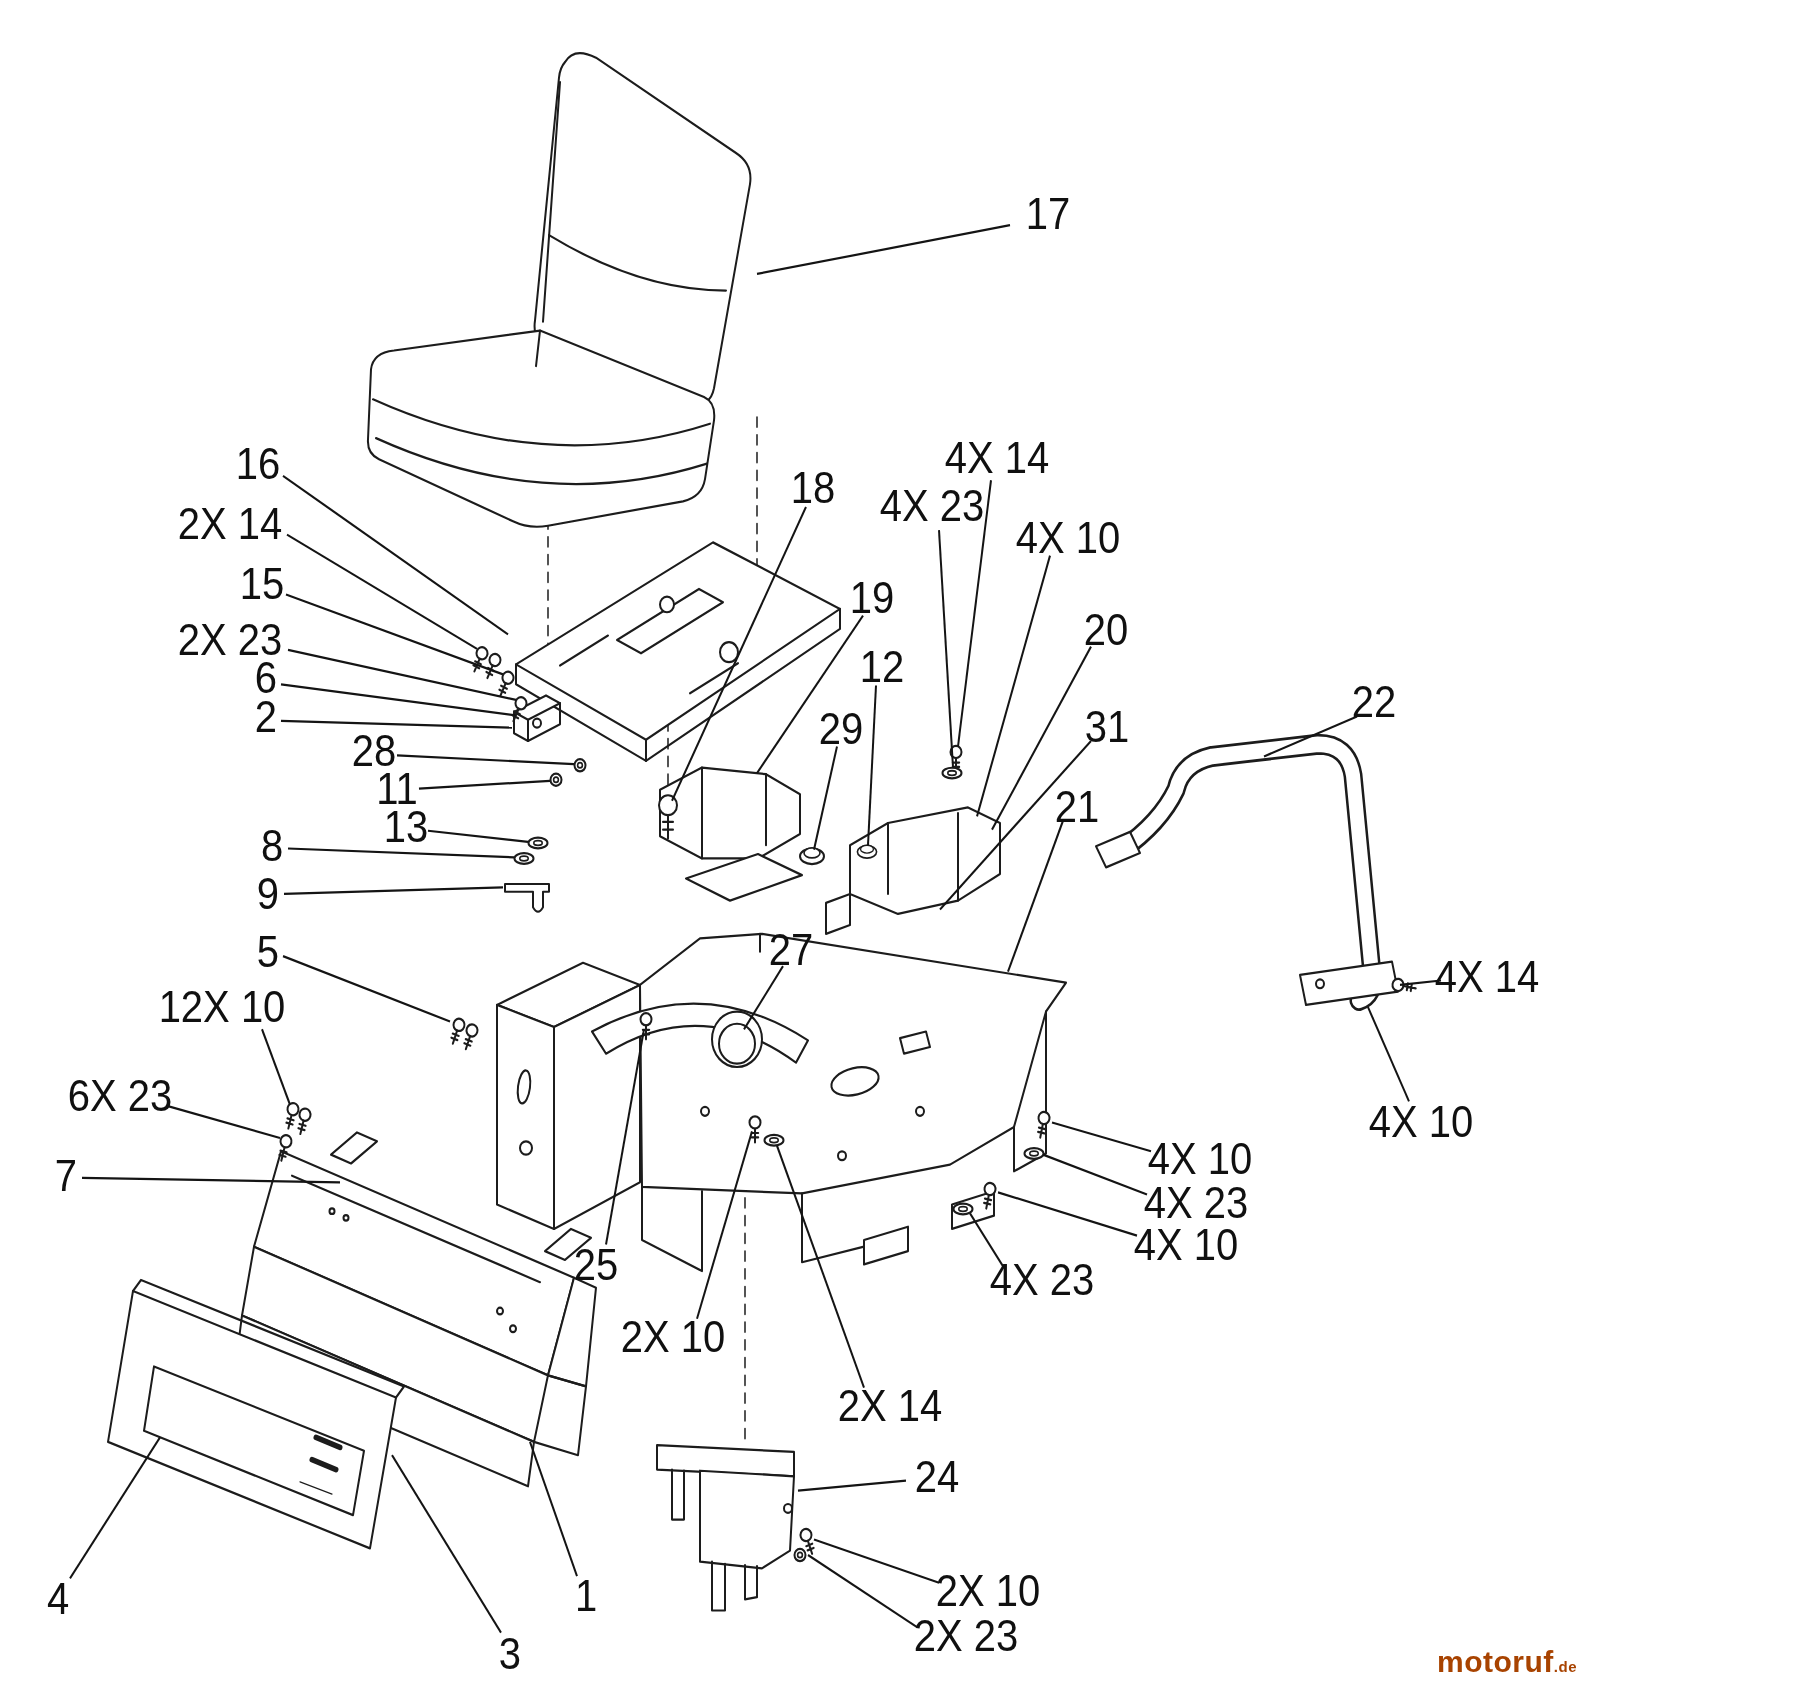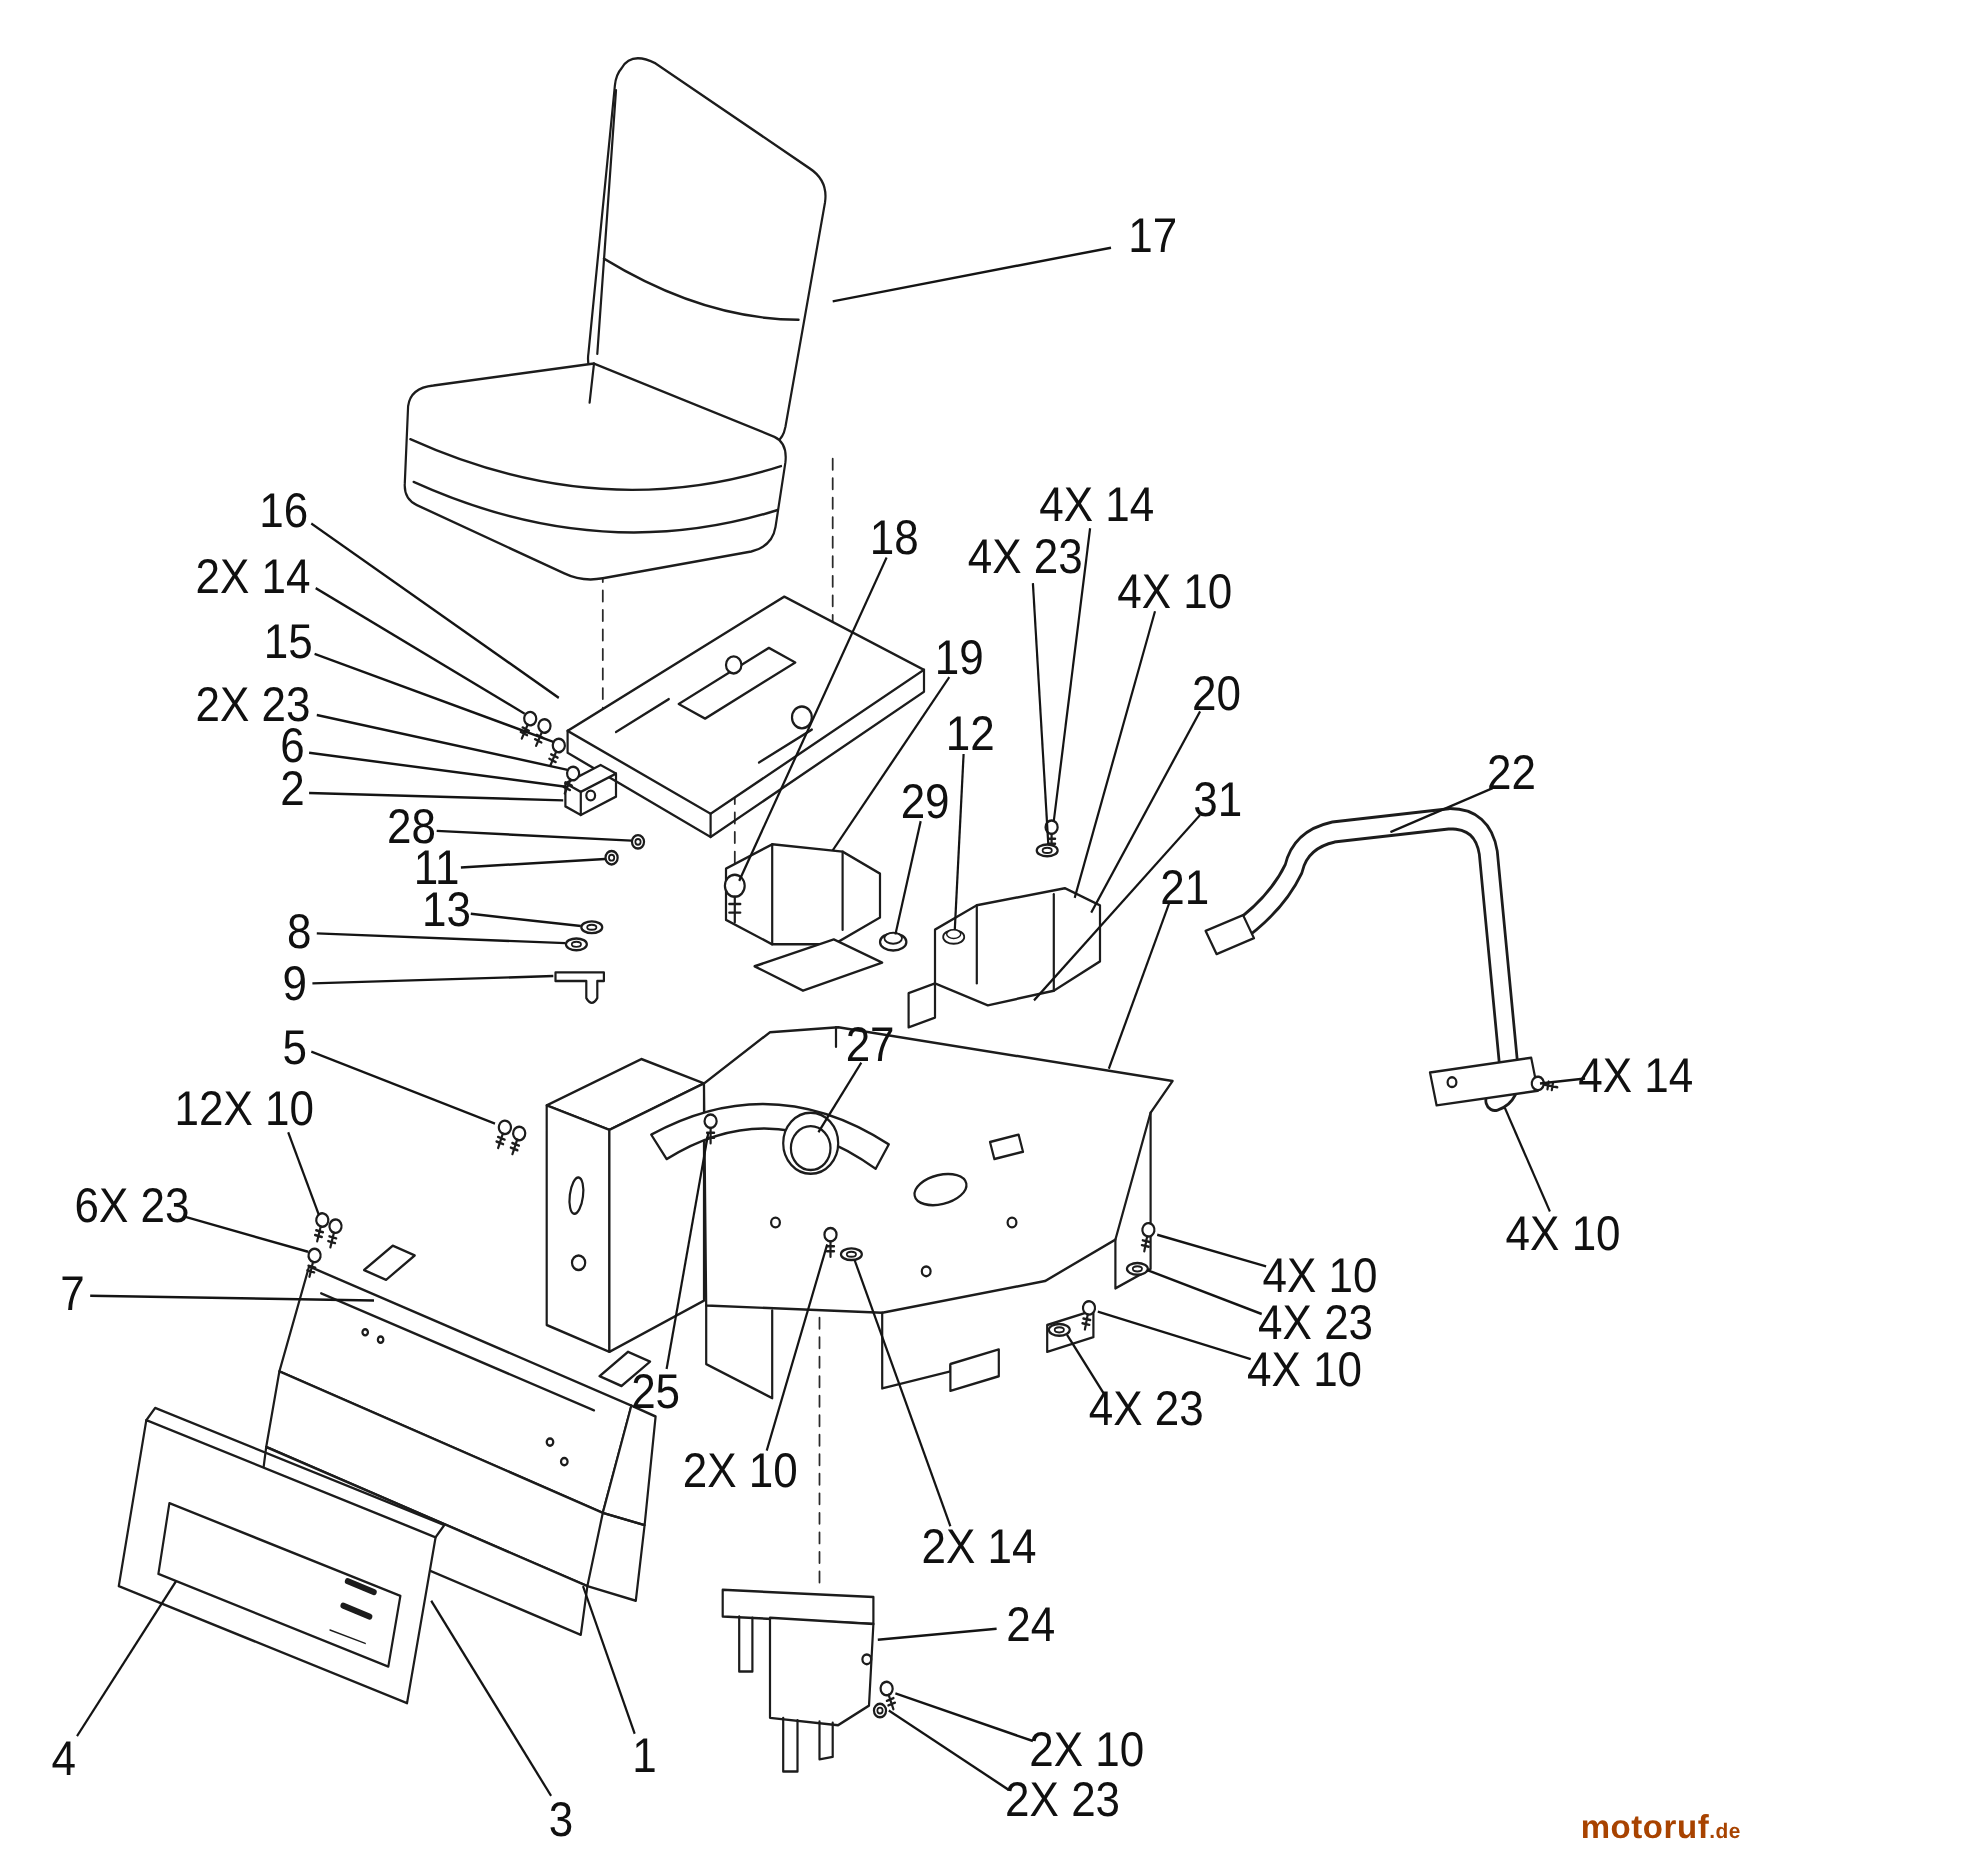--- a/index.html
+++ b/index.html
@@ -17,21 +17,21 @@
   .art .tube-o{ stroke:#1c1c1c; stroke-width:19; fill:none; stroke-linecap:round; }
   .art .tube-i{ stroke:#ffffff; stroke-width:14; fill:none; stroke-linecap:round; }
   .dash *     { stroke:#2a2a2a; stroke-width:1.6; stroke-dasharray:9 7; fill:none; }
 
   .leader       { stroke:#141414; stroke-width:2; }
   .callout-text { font-family:"Liberation Sans", sans-serif; font-size:40px; fill:#101010;
                   text-anchor:middle; dominant-baseline:central; }
 
   #watermark { position:absolute; left:1437px; top:1645px; font-weight:bold;
                font-size:30px; letter-spacing:.5px; white-space:nowrap; }
-  #watermark .tld { font-size:19px; font-weight:bold; }
+  #watermark .tld { font-size:15px; font-weight:bold; }
 </style>
 </head>
 <body>
 
 <div id="page">
 
   <svg id="diagram-svg" width="1800" height="1697" viewBox="0 0 1800 1530" preserveAspectRatio="none" xmlns="http://www.w3.org/2000/svg">
 
     <defs>
       <g id="g-bolt">

